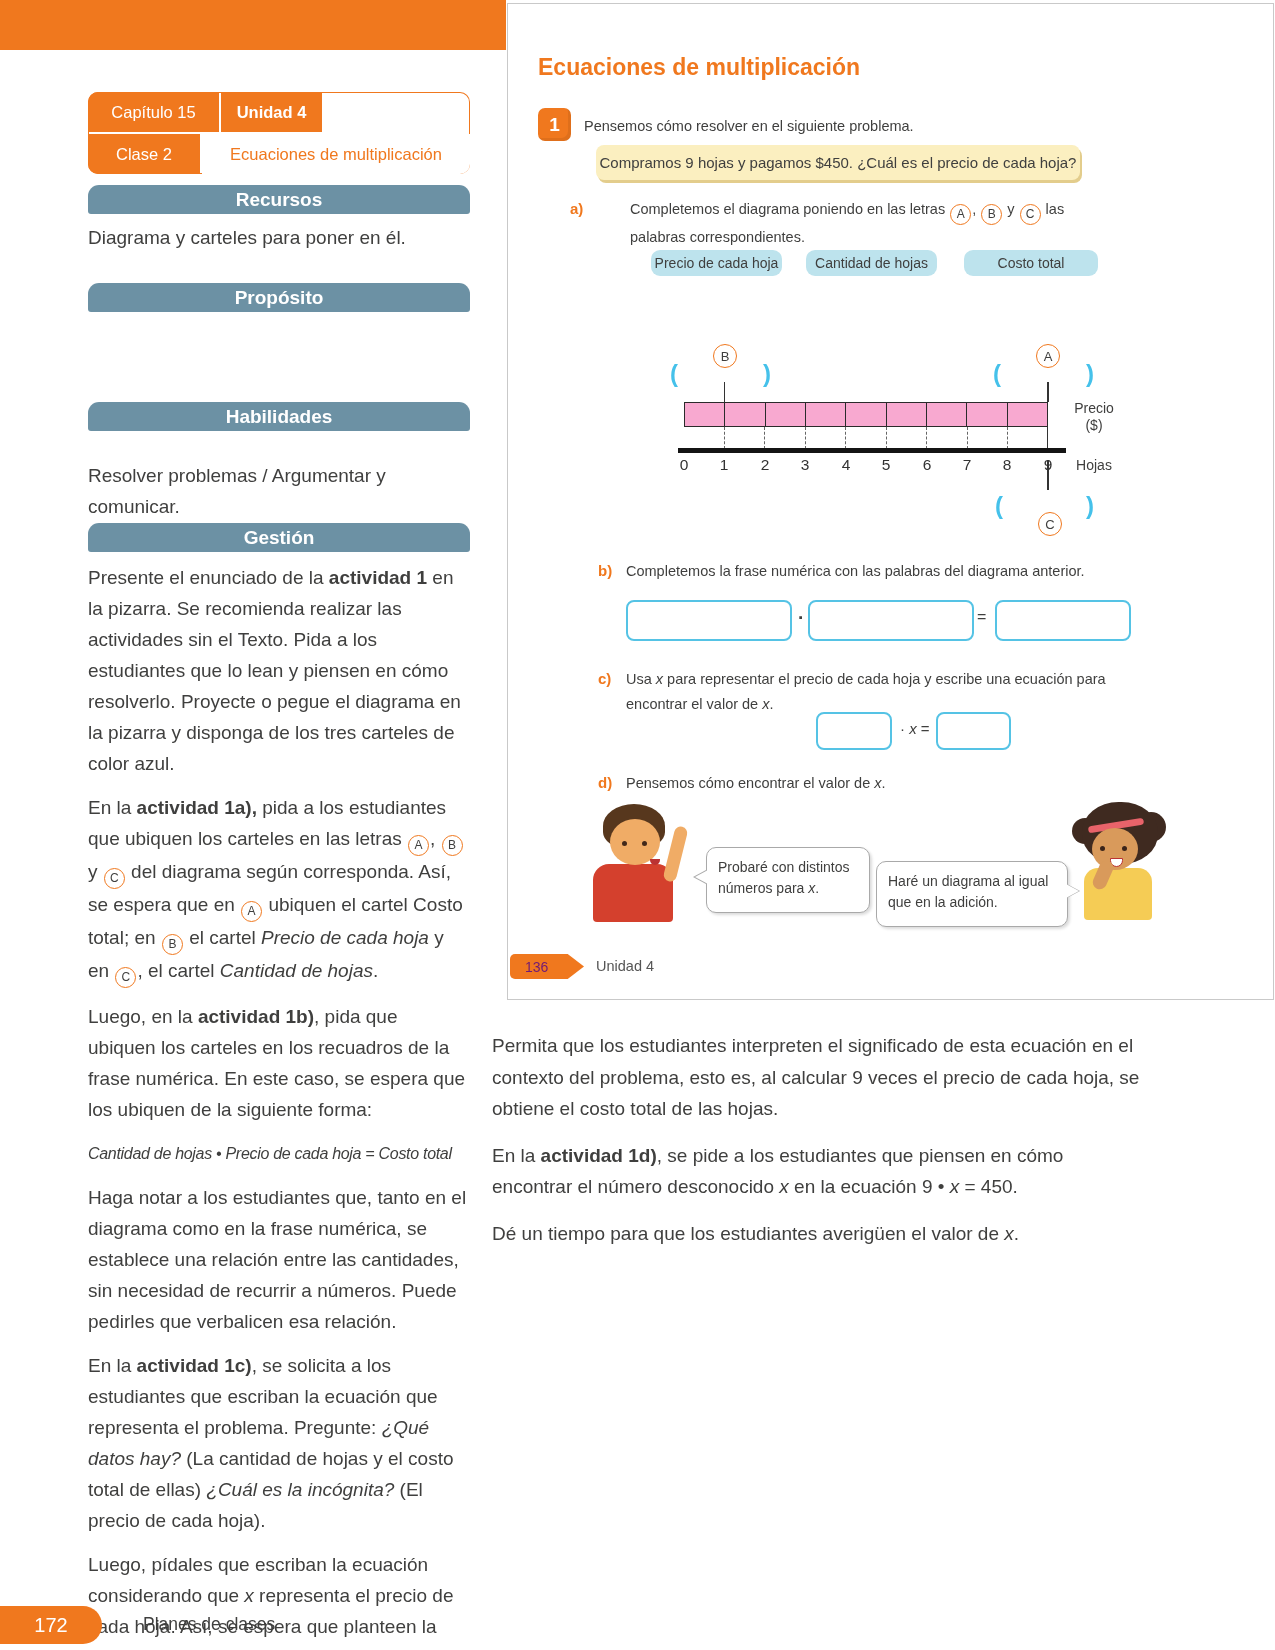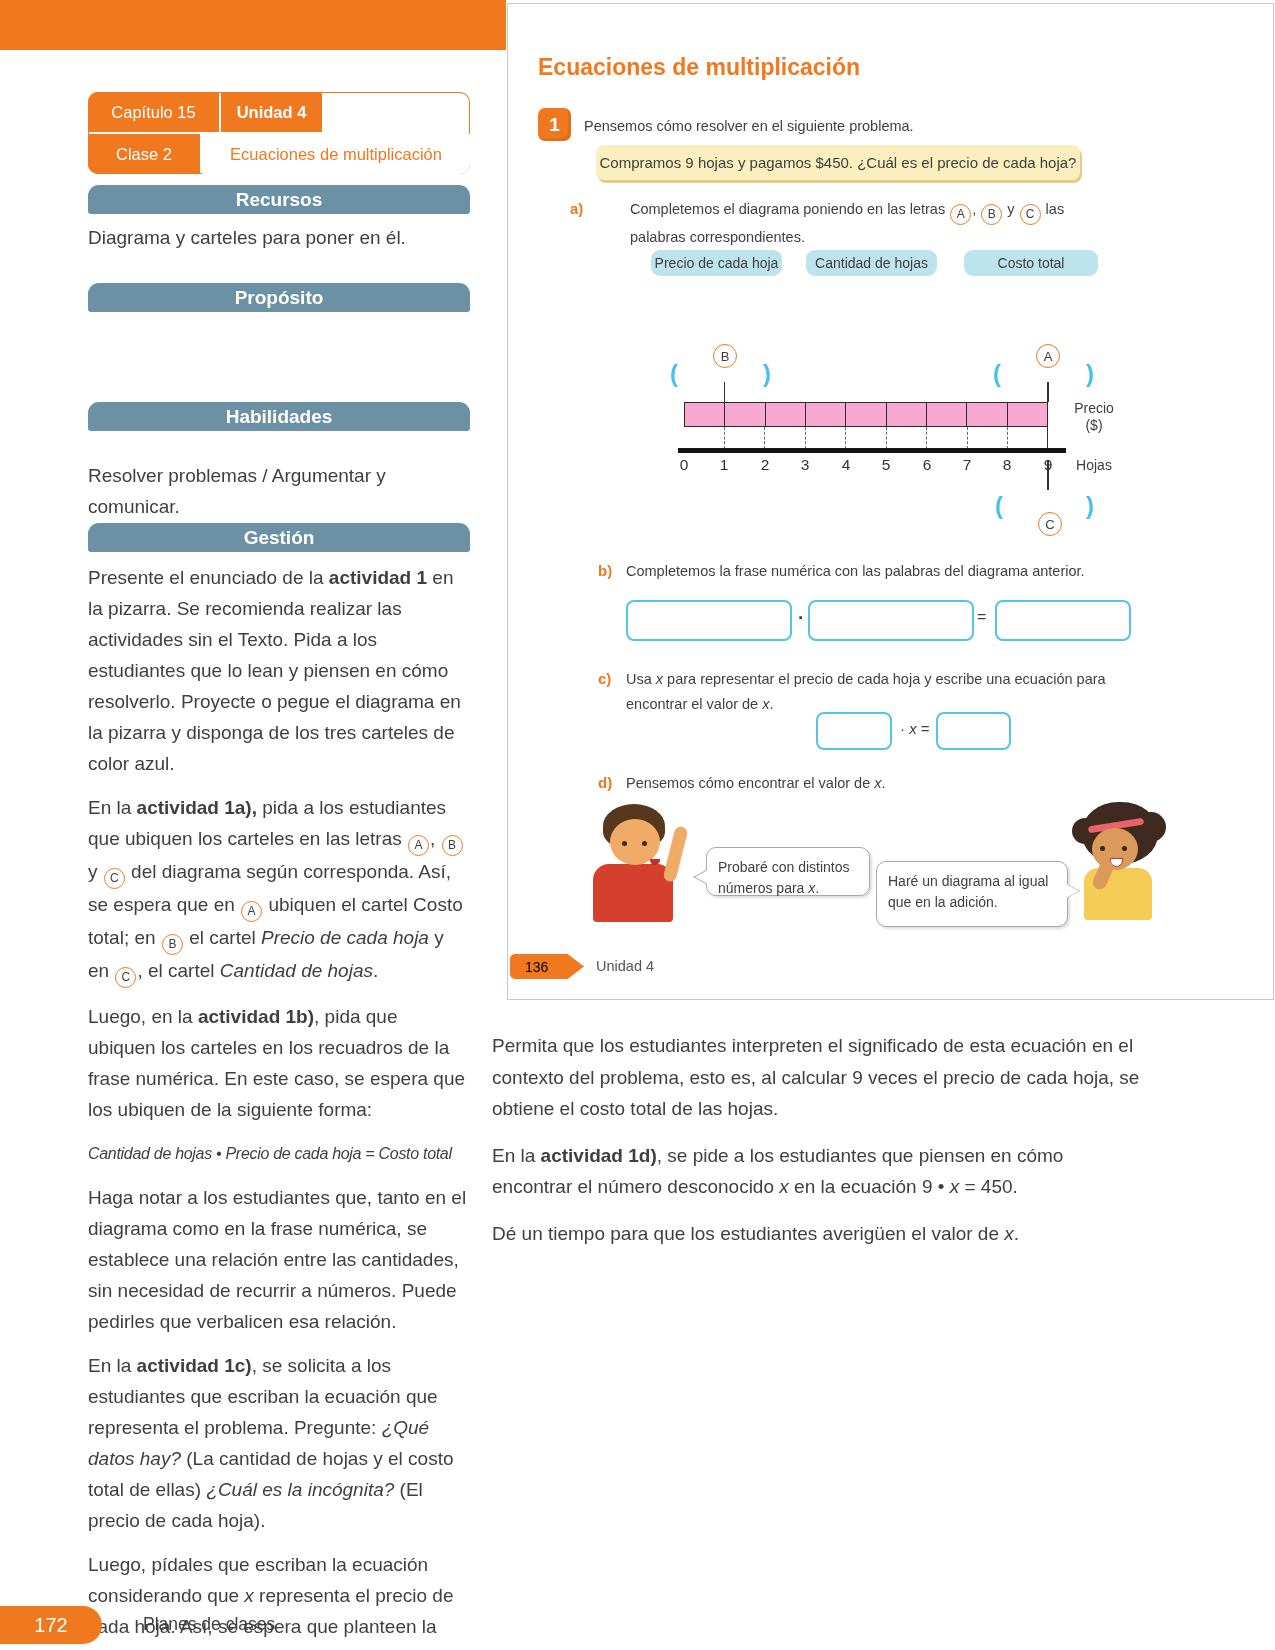--- a/index.html
+++ b/index.html
@@ -83,21 +83,21 @@
   .girl-band{position:absolute;left:12px;top:20px;width:56px;height:7px;background:#E8636A;border-radius:4px;transform:rotate(-9deg);}
   .girl-face{position:absolute;left:16px;top:26px;width:46px;height:42px;background:#D99A5B;border-radius:50%;}
   .girl-eye{position:absolute;width:5px;height:5px;background:#3a241a;border-radius:50%;top:18px;}
   .girl-mouth{position:absolute;left:18px;top:30px;width:11px;height:7px;background:#fff;border:1.5px solid #b33;border-radius:0 0 9px 9px;}
   .girl-body{position:absolute;left:8px;top:66px;width:68px;height:52px;background:#F5CC55;border-radius:14px 14px 4px 4px;}
   .girl-arm{position:absolute;left:20px;top:58px;width:14px;height:30px;background:#D99A5B;border-radius:7px;transform:rotate(24deg);}
 
   
   .pennant{background:#F0781E;border-radius:5px 0 0 5px;
            clip-path:polygon(0 0,78% 0,100% 50%,78% 100%,0 100%);
-           color:#000000;font-size:14px;display:flex;align-items:center;padding-left:15px;box-sizing:border-box;}
+           color:#701a75;font-size:14px;display:flex;align-items:center;padding-left:15px;box-sizing:border-box;}
   .doc-pill{left:0;top:1606px;width:102px;height:38px;background:#F0781E;border-radius:0 19px 19px 0;
             color:#fff;font-size:20px;display:flex;align-items:center;justify-content:center;}
 </style>
 </head>
 <body>
 
 <div class="canvas">
 
   <div class="abs top-band"></div>
 
@@ -231,21 +231,21 @@
       <div class="boy-body"></div>
       <div class="boy-arm"></div>
       <div class="boy-hair"></div>
       <div class="boy-face">
         <div class="boy-eye" style="left:12px;"></div>
         <div class="boy-eye" style="left:32px;"></div>
         <div class="boy-mouth"></div>
       </div>
     </div>
 
-    <div class="abs bubble tail-left" style="left:198px;top:843px;width:164px;height:49px;"><span>Probaré con distintos números para </span><span class="seg-i">x</span><span>.</span></div>
+    <div class="abs bubble tail-left" style="left:198px;top:843px;width:164px;height:66px;"><span>Probaré con distintos números para </span><span class="seg-i">x</span><span>.</span></div>
     <div class="abs bubble tail-right" style="left:368px;top:845px;width:192px;height:66px;margin-top:12px;"><span>Haré un diagrama al igual que en la adición.</span></div>
 
     <div class="abs kid" style="left:568px;top:798px;">
       <div class="girl-body"></div>
       <div class="girl-puff1"></div>
       <div class="girl-puff2"></div>
       <div class="girl-hair"></div>
       <div class="girl-band"></div>
       <div class="girl-face">
         <div class="girl-eye" style="left:8px;"></div>

